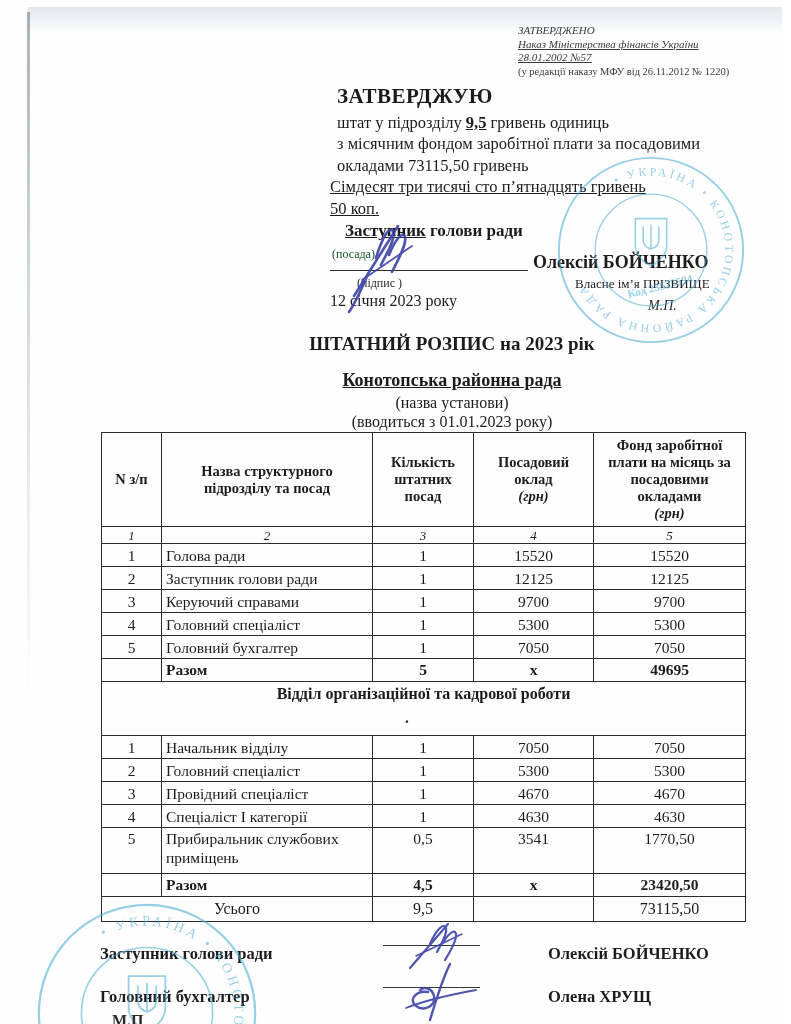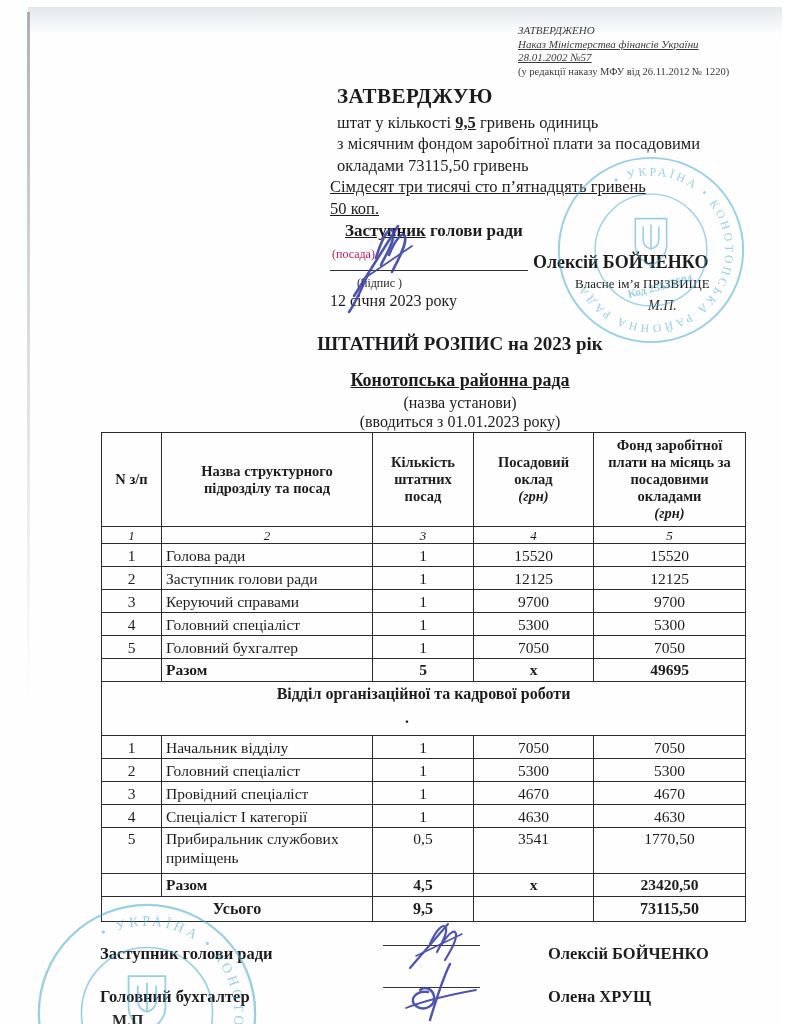--- a/index.html
+++ b/index.html
@@ -18,30 +18,30 @@
   .it{font-style:italic;}
   .u{text-decoration:underline;}
 
   .approved-ref{position:absolute;left:518px;top:24px;font-size:11px;line-height:13.5px;color:#3a3a3c;}
   .approved-ref .small{font-size:10.5px;}
 
   .approve{position:absolute;left:337px;top:86px;font-size:16.5px;line-height:21.5px;}
   .approve-title{font-size:21px;font-weight:bold;letter-spacing:.5px;margin-bottom:4px;}
   .words{margin-left:-7px;}
   .pos-line{font-weight:bold;font-size:17px;margin-top:1px;margin-left:8px;}
-  .posada{font-size:12px;margin-left:-5px;margin-top:2px;color:#be185d;}
+  .posada{font-size:12px;margin-left:-5px;margin-top:2px;color:#14532d;}
 
   .sig-line-top{position:absolute;left:330px;top:270px;width:198px;border-bottom:1.6px solid #2e2e30;}
   .pidpys{position:absolute;left:357px;top:276px;font-size:12px;color:#2a2a2c;}
   .signer-name{position:absolute;left:533px;top:252px;font-size:18px;font-weight:bold;}
   .signer-cap{position:absolute;left:575px;top:276px;font-size:13px;}
   .date-line{position:absolute;left:330px;top:292px;font-size:16px;}
   .mp-top{position:absolute;left:648px;top:298px;font-size:14px;font-style:italic;color:#2f2f31;}
 
-  .title-block{position:absolute;left:160px;top:333px;width:600px;text-align:center;}
+  .title-block{position:absolute;left:152px;top:333px;width:600px;text-align:center;}
   .title-1{font-size:19px;font-weight:bold;}
   .title-2{font-size:18px;font-weight:bold;text-decoration:underline;margin-top:15px;}
   .title-3{font-size:16px;margin-top:3px;}
   .title-4{font-size:16px;margin-top:1px;}
 
   table.staff{
     position:absolute;left:101px;top:432px;width:644px;
     border-collapse:collapse;table-layout:fixed;
   }
   table.staff td,table.staff th{
@@ -50,21 +50,21 @@
   th.hdr{font-size:14.5px;font-weight:bold;height:93px;vertical-align:middle;line-height:17px;}
   th.hdr .unit{font-weight:bold;font-style:italic;}
   tr.idx td{font-size:13px;font-style:italic;text-align:center;height:16px;line-height:15px;}
   tr.data td{font-size:15.5px;height:22px;line-height:19px;}
   td.c{text-align:center;}
   td.nm{padding-left:10px;}
   tr.total td{font-size:15.5px;font-weight:bold;height:22px;}
   tr.sect td{font-size:16px;font-weight:bold;text-align:center;height:50px;vertical-align:top;padding-top:3px;position:relative;}
   tr.sect td::after{content:"·";position:absolute;left:47%;top:31px;font-size:16px;font-weight:bold;color:#222;}
   tr.tall td{height:44px;vertical-align:top;padding-top:1px;}
-  tr.grand td{font-size:16px;font-weight:bold;height:24px;}
+  tr.grand td{font-size:16px;font-weight:normal;height:24px;}
 
   .f-sig-pos{position:absolute;left:100px;font-size:16.5px;font-weight:bold;}
   .f-sig-name{position:absolute;left:548px;font-size:16.5px;font-weight:bold;}
   .f-line{position:absolute;width:97px;border-bottom:1.6px solid #353537;}
   .mp-bottom{position:absolute;left:112px;top:1012px;font-size:16px;font-weight:bold;color:#2c2c2e;}
 
   .stamp{position:absolute;opacity:.55;}
   .sig-svg{position:absolute;}
 </style>
 </head>
@@ -77,21 +77,21 @@
 
   <div class="approved-ref">
     <div class="it">ЗАТВЕРДЖЕНО</div>
     <div class="it u">Наказ Міністерства фінансів України</div>
     <div class="it u">28.01.2002 №57</div>
     <div class="small">(у редакції наказу МФУ від 26.11.2012 № 1220)</div>
   </div>
 
   <div class="approve">
     <div class="approve-title">ЗАТВЕРДЖУЮ</div>
-    <div><span>штат у кількості </span><span class="u b">9,5</span><span> гривень  одиниць</span></div>
+    <div><span>штат у підрозділу </span><span class="u b">9,5</span><span> гривень  одиниць</span></div>
     <div>з місячним фондом заробітної плати за посадовими</div>
     <div>окладами  73115,50  гривень</div>
     <div class="u words">Сімдесят три тисячі сто п’ятнадцять гривень</div>
     <div class="u words">50 коп.</div>
     <div class="pos-line"><span class="u">Заступник</span><span> голови ради</span></div>
     <div class="posada">(посада)</div>
   </div>
 
   <div class="sig-line-top"></div>
   <div class="pidpys">(підпис )</div>

